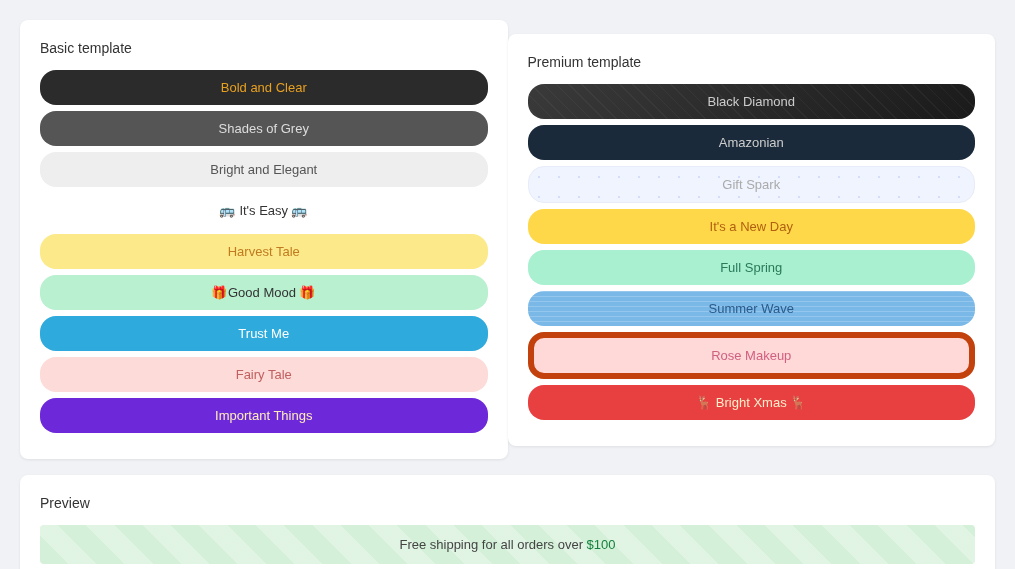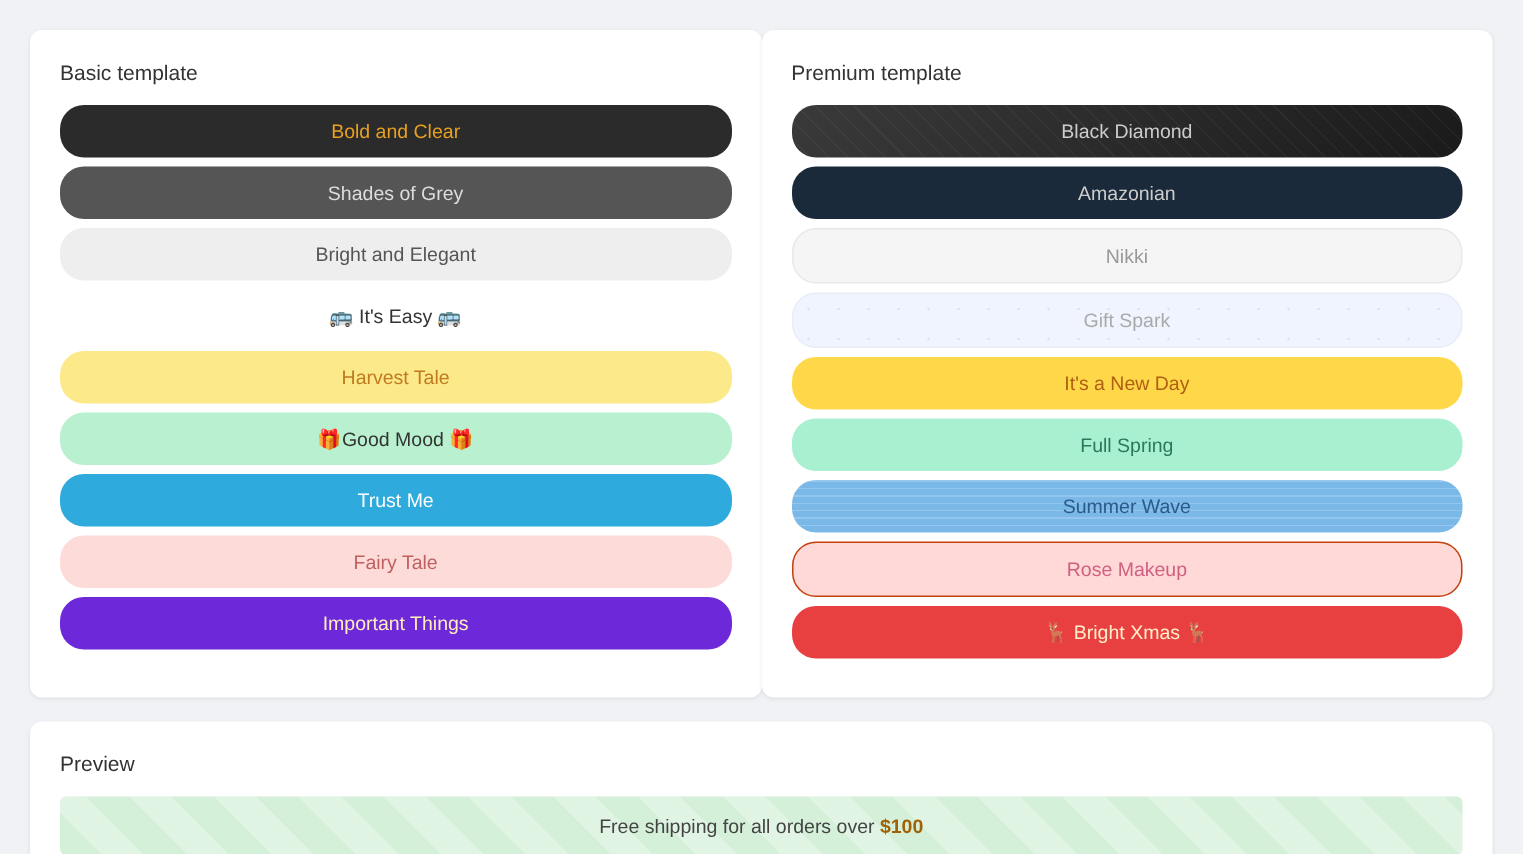--- a/index.html
+++ b/index.html
@@ -7,20 +7,21 @@
       background: #f0f2f5;
       font-family: -apple-system, BlinkMacSystemFont, 'Segoe UI', sans-serif;
       font-size: 14px;
       padding: 20px;
       min-height: 569px;
       width: 1015px;
     }
     .main-container {
       display: flex;
       margin-bottom: 16px;
+      align-items: center;
     }
     .panel {
       background: #fff;
       border-radius: 8px;
       padding: 20px;
       flex: 1;
       box-shadow: 0 1px 3px rgba(0,0,0,0.08);
     }
     .panel-title {
       font-size: 14px;
@@ -105,21 +106,21 @@
       color: #2a7a5a;
     }
     .summer-wave {
       background: #7ab8e8;
       color: #2a5a8a;
       position: relative;
     }
     .rose-makeup {
       background: #ffd8d8;
       color: #d06080;
-      border: 1px solid #c2410c;
+      border: 6px solid #c2410c;
     }
     .classic-xmas {
       background: #e84040;
       color: #ffeecc;
       position: relative;
     }
 
     
     .preview-panel {
       background: #fff;
@@ -157,22 +158,22 @@
         transparent 20px,
         rgba(255,255,255,0.3) 20px,
         rgba(255,255,255,0.3) 40px
       );
     }
     .preview-text {
       position: relative;
       z-index: 1;
     }
     .highlight-price {
-      color: #a16207;
-      font-weight: 700;
+      color: #15803d;
+      font-weight: 400;
     }
 
     
     .summer-wave-pattern {
       position: absolute;
       inset: 0;
       background: repeating-linear-gradient(
         0deg,
         transparent,
         transparent 4px,
@@ -243,23 +244,20 @@
   <div class="panel">
     <div class="panel-title">Premium template</div>
 
     <div class="template-row black-diamond">
       <div class="black-diamond-texture"></div>
       <span style="position:relative;z-index:1;">Black Diamond</span>
     </div>
     <div class="template-row amazonian">
       <span>Amazonian</span>
     </div>
-    <div class="template-row nikki">
-      <span>Nikki</span>
-    </div>
     <div class="template-row gift-spark">
       <div class="gift-spark-dots"></div>
       <span style="position:relative;z-index:1;">Gift Spark</span>
     </div>
     <div class="template-row its-a-new-day">
       <span>It's a New Day</span>
     </div>
     <div class="template-row full-spring">
       <span>Full Spring</span>
     </div>

